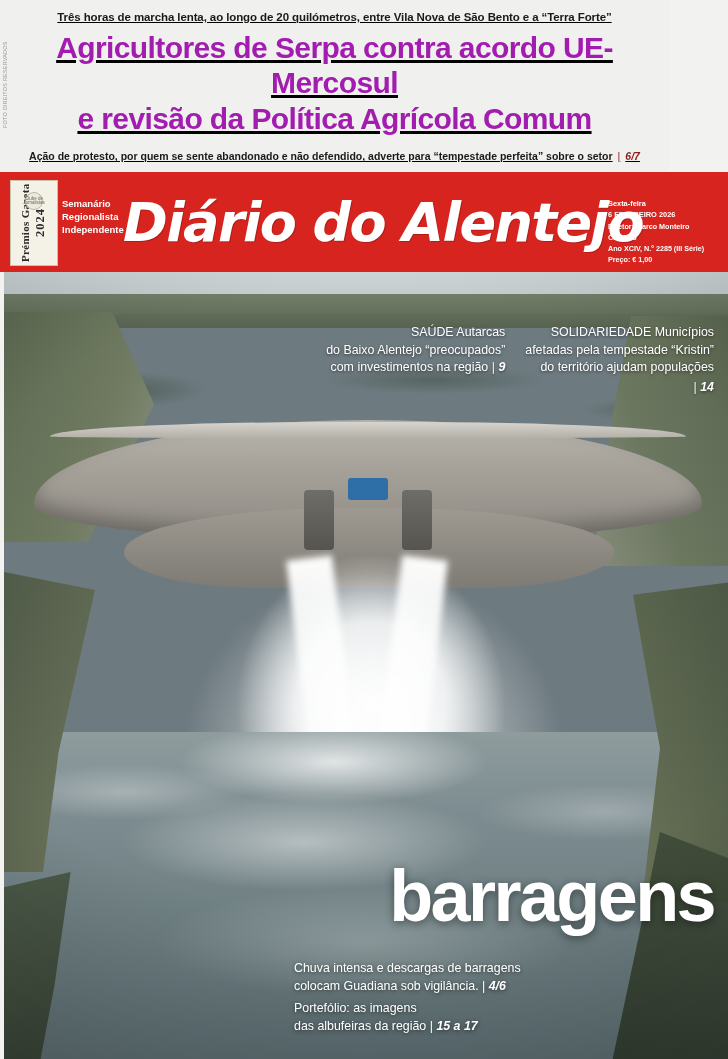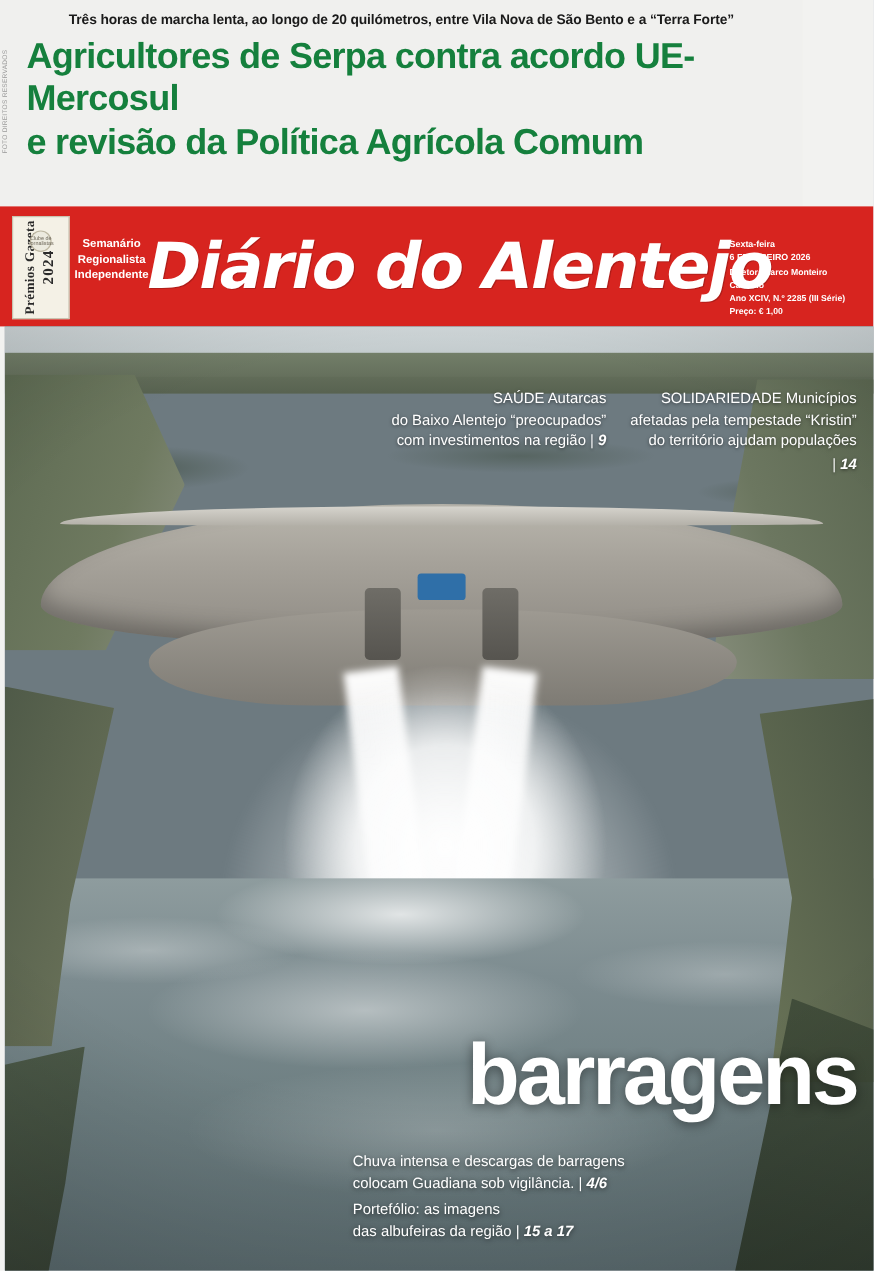--- a/index.html
+++ b/index.html
@@ -21,35 +21,36 @@
 
   
   .topblock {
     position: absolute;
     left: 0; top: 0;
     width: 669px;
     height: 172px;
     background: #f0f0ee;
     box-sizing: border-box;
     padding: 8px 22px 0 22px;
+    text-decoration: underline;
   }
   .kicker {
     text-align: center;
     font-size: 11.5px;
     font-weight: bold;
     color: #1a1a1a;
     letter-spacing: -0.1px;
     margin-top: 3px;
   }
   .headline {
-    text-align: left;
+    text-align: center;
     font-size: 30px;
     line-height: 1.18;
     font-weight: bold;
-    color: #15803d;
+    color: #a21caf;
     letter-spacing: -0.6px;
     margin-top: 7px;
   }
   .subteaser {
     display: flex;
     justify-content: center;
     align-items: baseline;
     gap: 5px;
     margin-top: 14px;
     font-size: 10.5px;
@@ -130,21 +131,21 @@
     align-items: center;
     justify-content: center;
     text-align: center;
     line-height: 1;
   }
   .semanario {
     position: absolute;
     left: 62px;
     top: 26px;
     width: 62px;
-    text-align: center;
+    text-align: left;
     font-size: 9.5px;
     font-weight: bold;
     color: #ffffff;
     line-height: 1.35;
   }
   .logo {
     position: absolute;
     left: 128px;
     top: 14px;
     width: 462px;
@@ -361,20 +362,25 @@
 </head>
 <body>
 
 <div class="page">
 
   <div class="topblock">
     <div class="kicker">Três horas de marcha lenta, ao longo de 20 quilómetros, entre Vila Nova de São Bento e a “Terra Forte”</div>
     <div class="headline">
       <div>Agricultores de Serpa contra acordo UE-Mercosul</div>
       <div>e revisão da Política Agrícola Comum</div>
+    </div>
+    <div class="subteaser">
+      <span>Ação de protesto, por quem se sente abandonado e não defendido, adverte para “tempestade perfeita” sobre o setor</span>
+      <span class="sep">|</span>
+      <span class="pg">6/7</span>
     </div>
   </div>
 
   <div class="spine-credit">FOTO DIREITOS RESERVADOS</div>
 
   <div class="masthead">
 
     <div class="award">
       <div class="award-inner">
         <span>Prémios</span>

